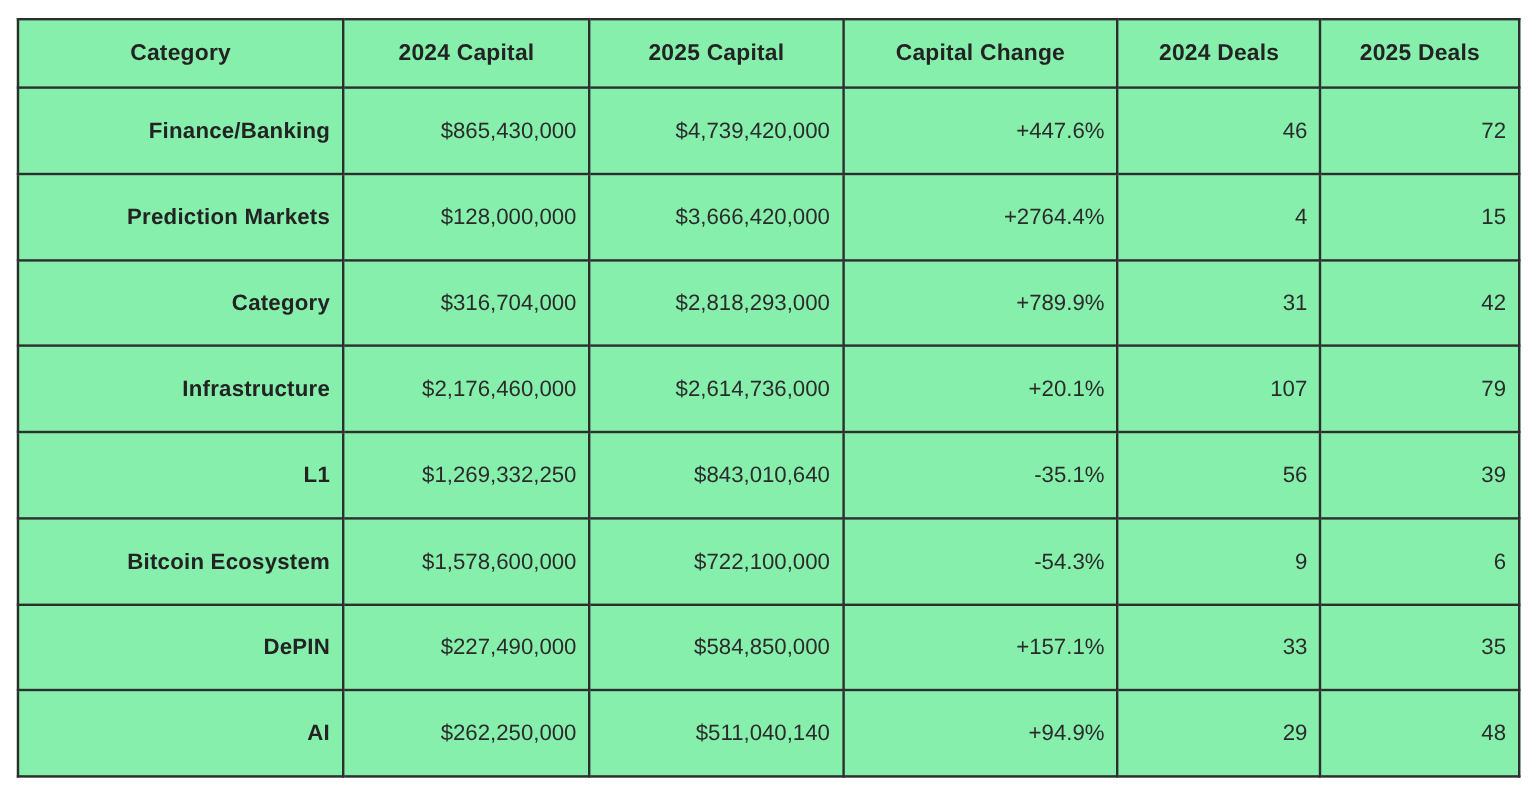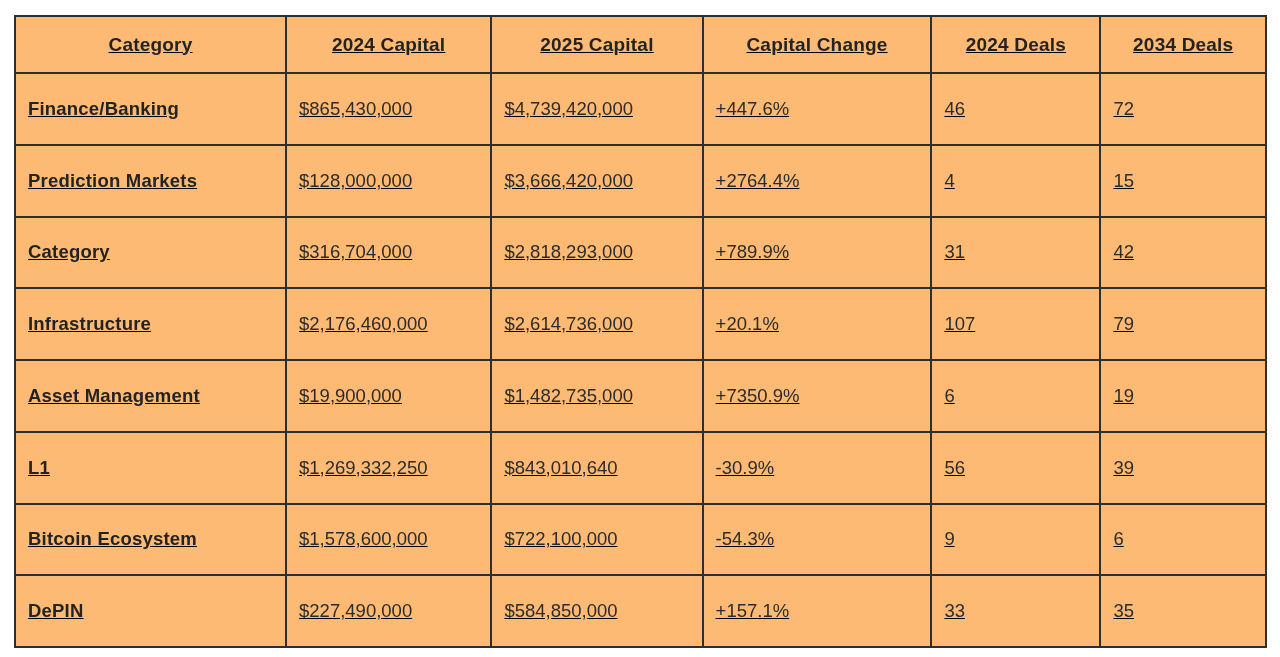--- a/index.html
+++ b/index.html
@@ -16,22 +16,21 @@
     left: 14px;
     top: 15px;
     width: 1253px;
     height: 633px;
   }
   table.data-table {
     width: 100%;
     height: 100%;
     border-collapse: collapse;
     table-layout: fixed;
-    background: #fdba74;
-    text-decoration: underline;
+    background: #86efac;
   }
   table.data-table th,
   table.data-table td {
     border: 2px solid #2e2e2e;
     vertical-align: middle;
     overflow: hidden;
     white-space: nowrap;
   }
   table.data-table th {
     font-size: 19px;
@@ -39,21 +38,21 @@
     color: #232323;
     text-align: center;
     height: 55px;
     padding: 0 6px;
     letter-spacing: 0.2px;
   }
   table.data-table td {
     font-size: 18.5px;
     font-weight: 400;
     color: #2b2b2b;
-    text-align: left;
+    text-align: right;
     padding: 0 10px 0 12px;
     height: 55px;
     border-radius: 24px;
   }
   table.data-table td.cat {
     font-weight: 700;
     color: #232323;
     letter-spacing: 0.2px;
   }
   
@@ -69,21 +68,21 @@
 
 <div class="table-wrap">
   <table class="data-table">
     <thead>
       <tr>
           <th>Category</th>
           <th>2024 Capital</th>
           <th>2025 Capital</th>
           <th>Capital Change</th>
           <th>2024 Deals</th>
-          <th>2034 Deals</th>
+          <th>2025 Deals</th>
         </tr>
     </thead>
     <tbody>
         <tr>
           <td class="cat">Finance/Banking</td>
           <td>$865,430,000</td>
           <td>$4,739,420,000</td>
           <td>+447.6%</td>
           <td>46</td>
           <td>72</td>
@@ -106,46 +105,46 @@
         </tr>
         <tr>
           <td class="cat">Infrastructure</td>
           <td>$2,176,460,000</td>
           <td>$2,614,736,000</td>
           <td>+20.1%</td>
           <td>107</td>
           <td>79</td>
         </tr>
         <tr>
-          <td class="cat">Asset Management</td>
-          <td>$19,900,000</td>
-          <td>$1,482,735,000</td>
-          <td>+7350.9%</td>
-          <td>6</td>
-          <td>19</td>
-        </tr>
-        <tr>
           <td class="cat">L1</td>
           <td>$1,269,332,250</td>
           <td>$843,010,640</td>
-          <td>-30.9%</td>
+          <td>-35.1%</td>
           <td>56</td>
           <td>39</td>
         </tr>
         <tr>
           <td class="cat">Bitcoin Ecosystem</td>
           <td>$1,578,600,000</td>
           <td>$722,100,000</td>
           <td>-54.3%</td>
           <td>9</td>
           <td>6</td>
         </tr>
         <tr>
           <td class="cat">DePIN</td>
           <td>$227,490,000</td>
           <td>$584,850,000</td>
           <td>+157.1%</td>
           <td>33</td>
           <td>35</td>
         </tr>
+        <tr>
+          <td class="cat">AI</td>
+          <td>$262,250,000</td>
+          <td>$511,040,140</td>
+          <td>+94.9%</td>
+          <td>29</td>
+          <td>48</td>
+        </tr>
       </tbody>
   </table>
 </div>
 
 </body></html>

